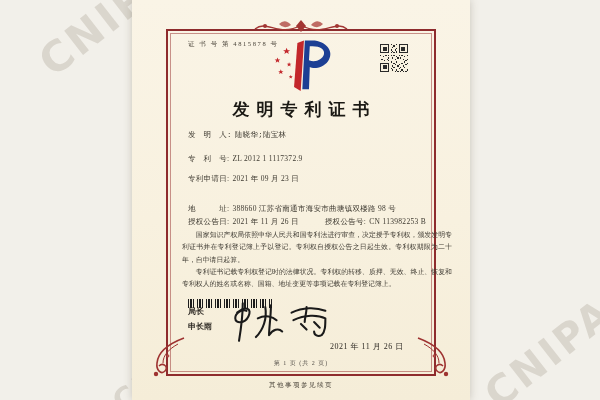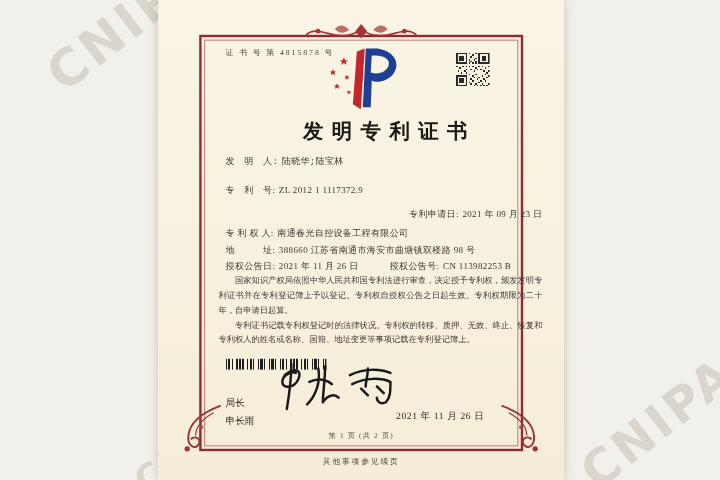--- a/index.html
+++ b/index.html
@@ -11,32 +11,32 @@
   .frame{position:absolute;left:34px;top:29px;width:266px;height:343px;
          border:2px solid #8e2b2d;}
   .frame::after{content:'';position:absolute;inset:2px;border:1px solid rgba(158,62,60,.55);}
   .wm{position:absolute;font-family:"DejaVu Sans",sans-serif;font-weight:bold;
       color:rgba(125,112,92,.20);transform:rotate(-38deg);letter-spacing:3px;
       pointer-events:none;white-space:nowrap;}
   .cert-no{position:absolute;left:56px;top:40px;font-size:6.5px;letter-spacing:1.6px;color:#4a443a;}
   .qr{position:absolute;left:248px;top:44px;width:28px;height:28px;}
   .logo{position:absolute;left:134px;top:38px;width:76px;height:58px;}
   .title{position:absolute;left:0;top:98px;width:100%;text-align:center;
-         font-size:17px;font-weight:bold;color:#1b1914;letter-spacing:7px;text-indent:7px;padding-left:20px;}
+         font-size:17px;font-weight:bold;color:#1b1914;letter-spacing:7px;text-indent:7px;}
   .row{position:absolute;left:56px;right:18px;font-size:7.5px;color:#3e3a31;
        letter-spacing:.3px;white-space:nowrap;}
   .row .lbl{margin-right:3px;}
   .row .pair2{margin-left:26px;}
   .paras{position:absolute;left:50px;top:229px;width:270px;font-size:6.9px;line-height:1.78;
          color:#3f3b33;text-align:justify;}
   .paras p{margin:0;text-indent:2em;}
   .barcode{position:absolute;left:56px;top:299px;width:84px;height:9px;
            background:repeating-linear-gradient(90deg,#1c1c1c 0 1px,transparent 1px 2px,
            #1c1c1c 2px 4px,transparent 4px 5px,#1c1c1c 5px 6px,transparent 6px 9px);}
-  .director{position:absolute;left:56px;top:328px;font-size:8px;color:#2e2a24;line-height:1.9;}
+  .director{position:absolute;left:56px;top:304px;font-size:8px;color:#2e2a24;line-height:1.9;font-weight:bold;}
   .sig{position:absolute;left:92px;top:299px;width:122px;height:48px;}
   .date{position:absolute;left:198px;top:341px;font-size:8px;color:#2e2a24;letter-spacing:.5px;}
   .pagenum{position:absolute;left:0;top:359px;width:100%;text-align:center;
            font-size:6px;color:#55504a;letter-spacing:1px;}
   .note{position:absolute;left:0;top:381px;width:100%;text-align:center;
         font-size:6.5px;color:#4a443a;letter-spacing:1.5px;}
   .orn-top{position:absolute;left:50%;top:14px;transform:translateX(-50%);width:96px;height:28px;}
   .orn-bl{position:absolute;left:16px;top:336px;width:40px;height:42px;}
   .orn-br{position:absolute;right:16px;top:336px;width:40px;height:42px;transform:scaleX(-1);}
 </style>
@@ -120,25 +120,22 @@
     </svg>
 
     <div class="title">发明专利证书</div>
 
     <div class="row" style="top:130px;font-family:Liberation Mono, monospace;">
       <span class="lbl">发　明　人:</span><span class="val">陆晓华;陆宝林</span>
     </div>
     <div class="row" style="top:154px;">
       <span class="lbl">专　利　号:</span><span class="val">ZL 2012 1 1117372.9</span>
     </div>
-    <div class="row" style="top:174px;text-align:right;">
+    <div class="row" style="top:174px;">
       <span class="lbl">专利申请日:</span><span class="val">2021 年 09 月 23 日</span>
-    </div>
-    <div class="row" style="top:190px;">
-      <span class="lbl">专 利 权 人:</span><span class="val">南通春光自控设备工程有限公司</span>
     </div>
     <div class="row" style="top:204px;">
       <span class="lbl">地　　　址:</span><span class="val">388660 江苏省南通市海安市曲塘镇双楼路 98 号</span>
     </div>
     <div class="row" style="top:217px;">
       <span class="lbl">授权公告日:</span><span class="val">2021 年 11 月 26 日</span><span class="lbl pair2">授权公告号:</span><span class="val">CN 113982253 B</span>
     </div>
 
     <div class="paras">
       <p>国家知识产权局依照中华人民共和国专利法进行审查，决定授予专利权，颁发发明专利证书并在专利登记簿上予以登记。专利权自授权公告之日起生效。专利权期限为二十年，自申请日起算。</p>

